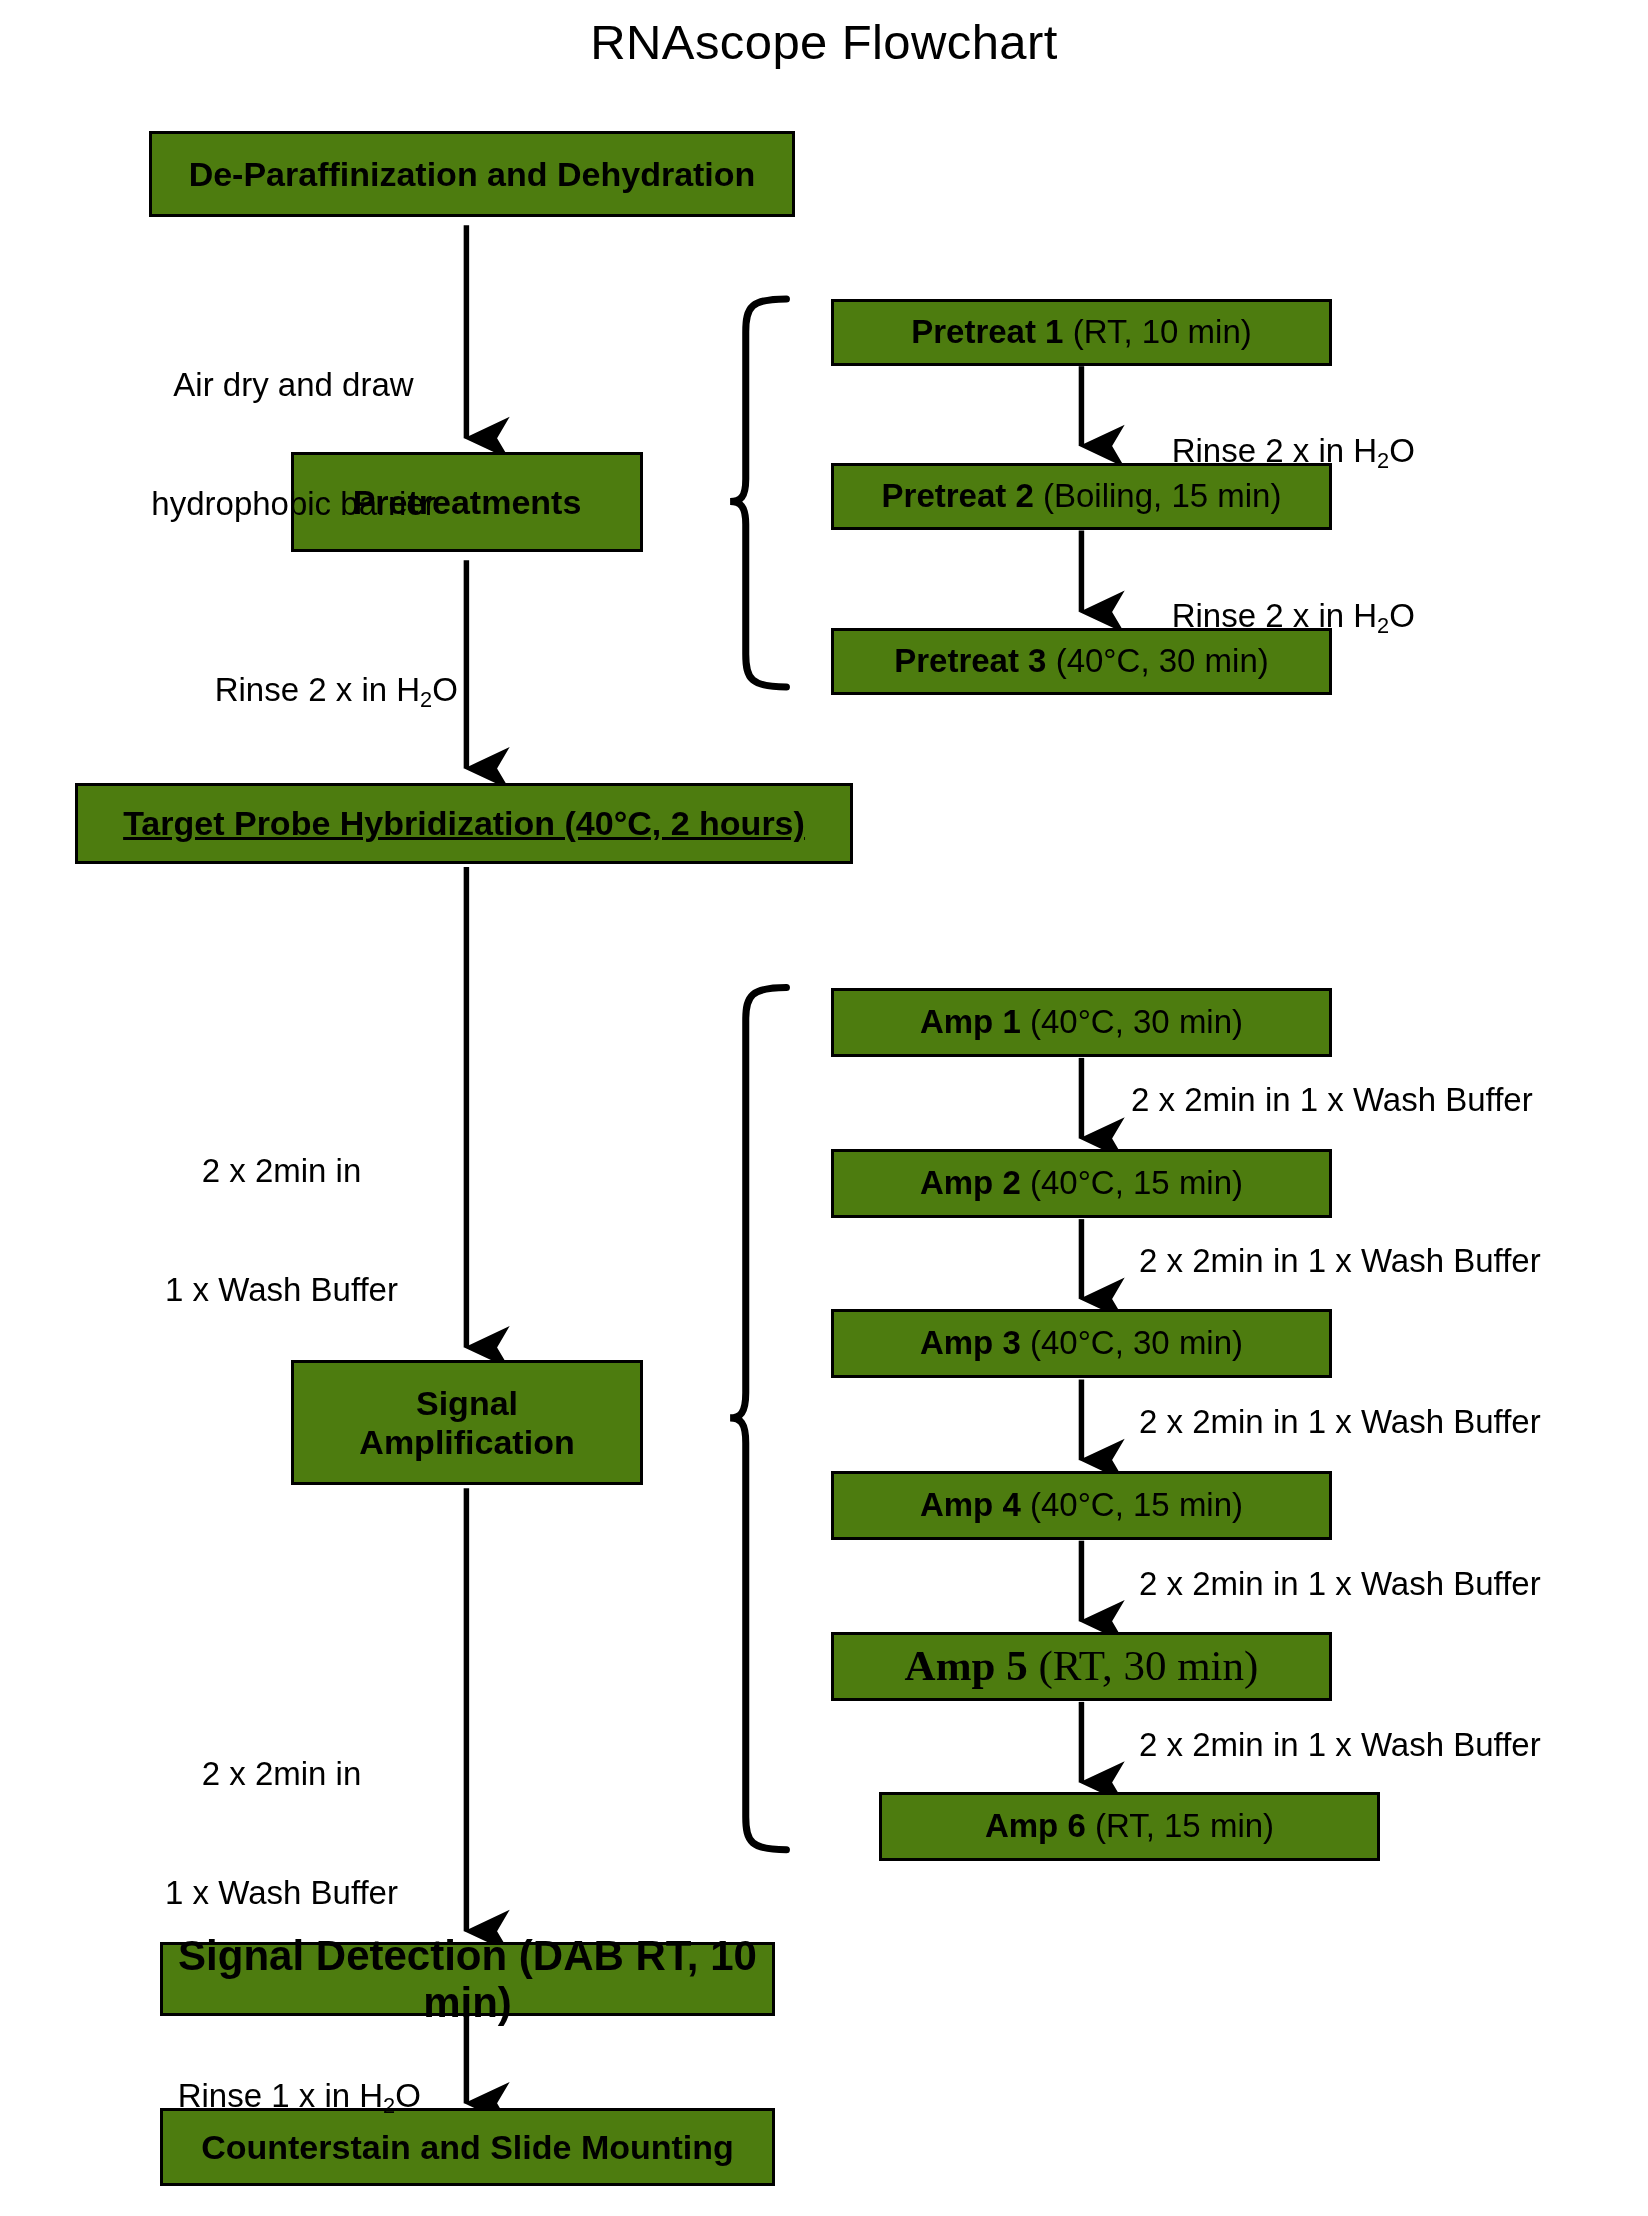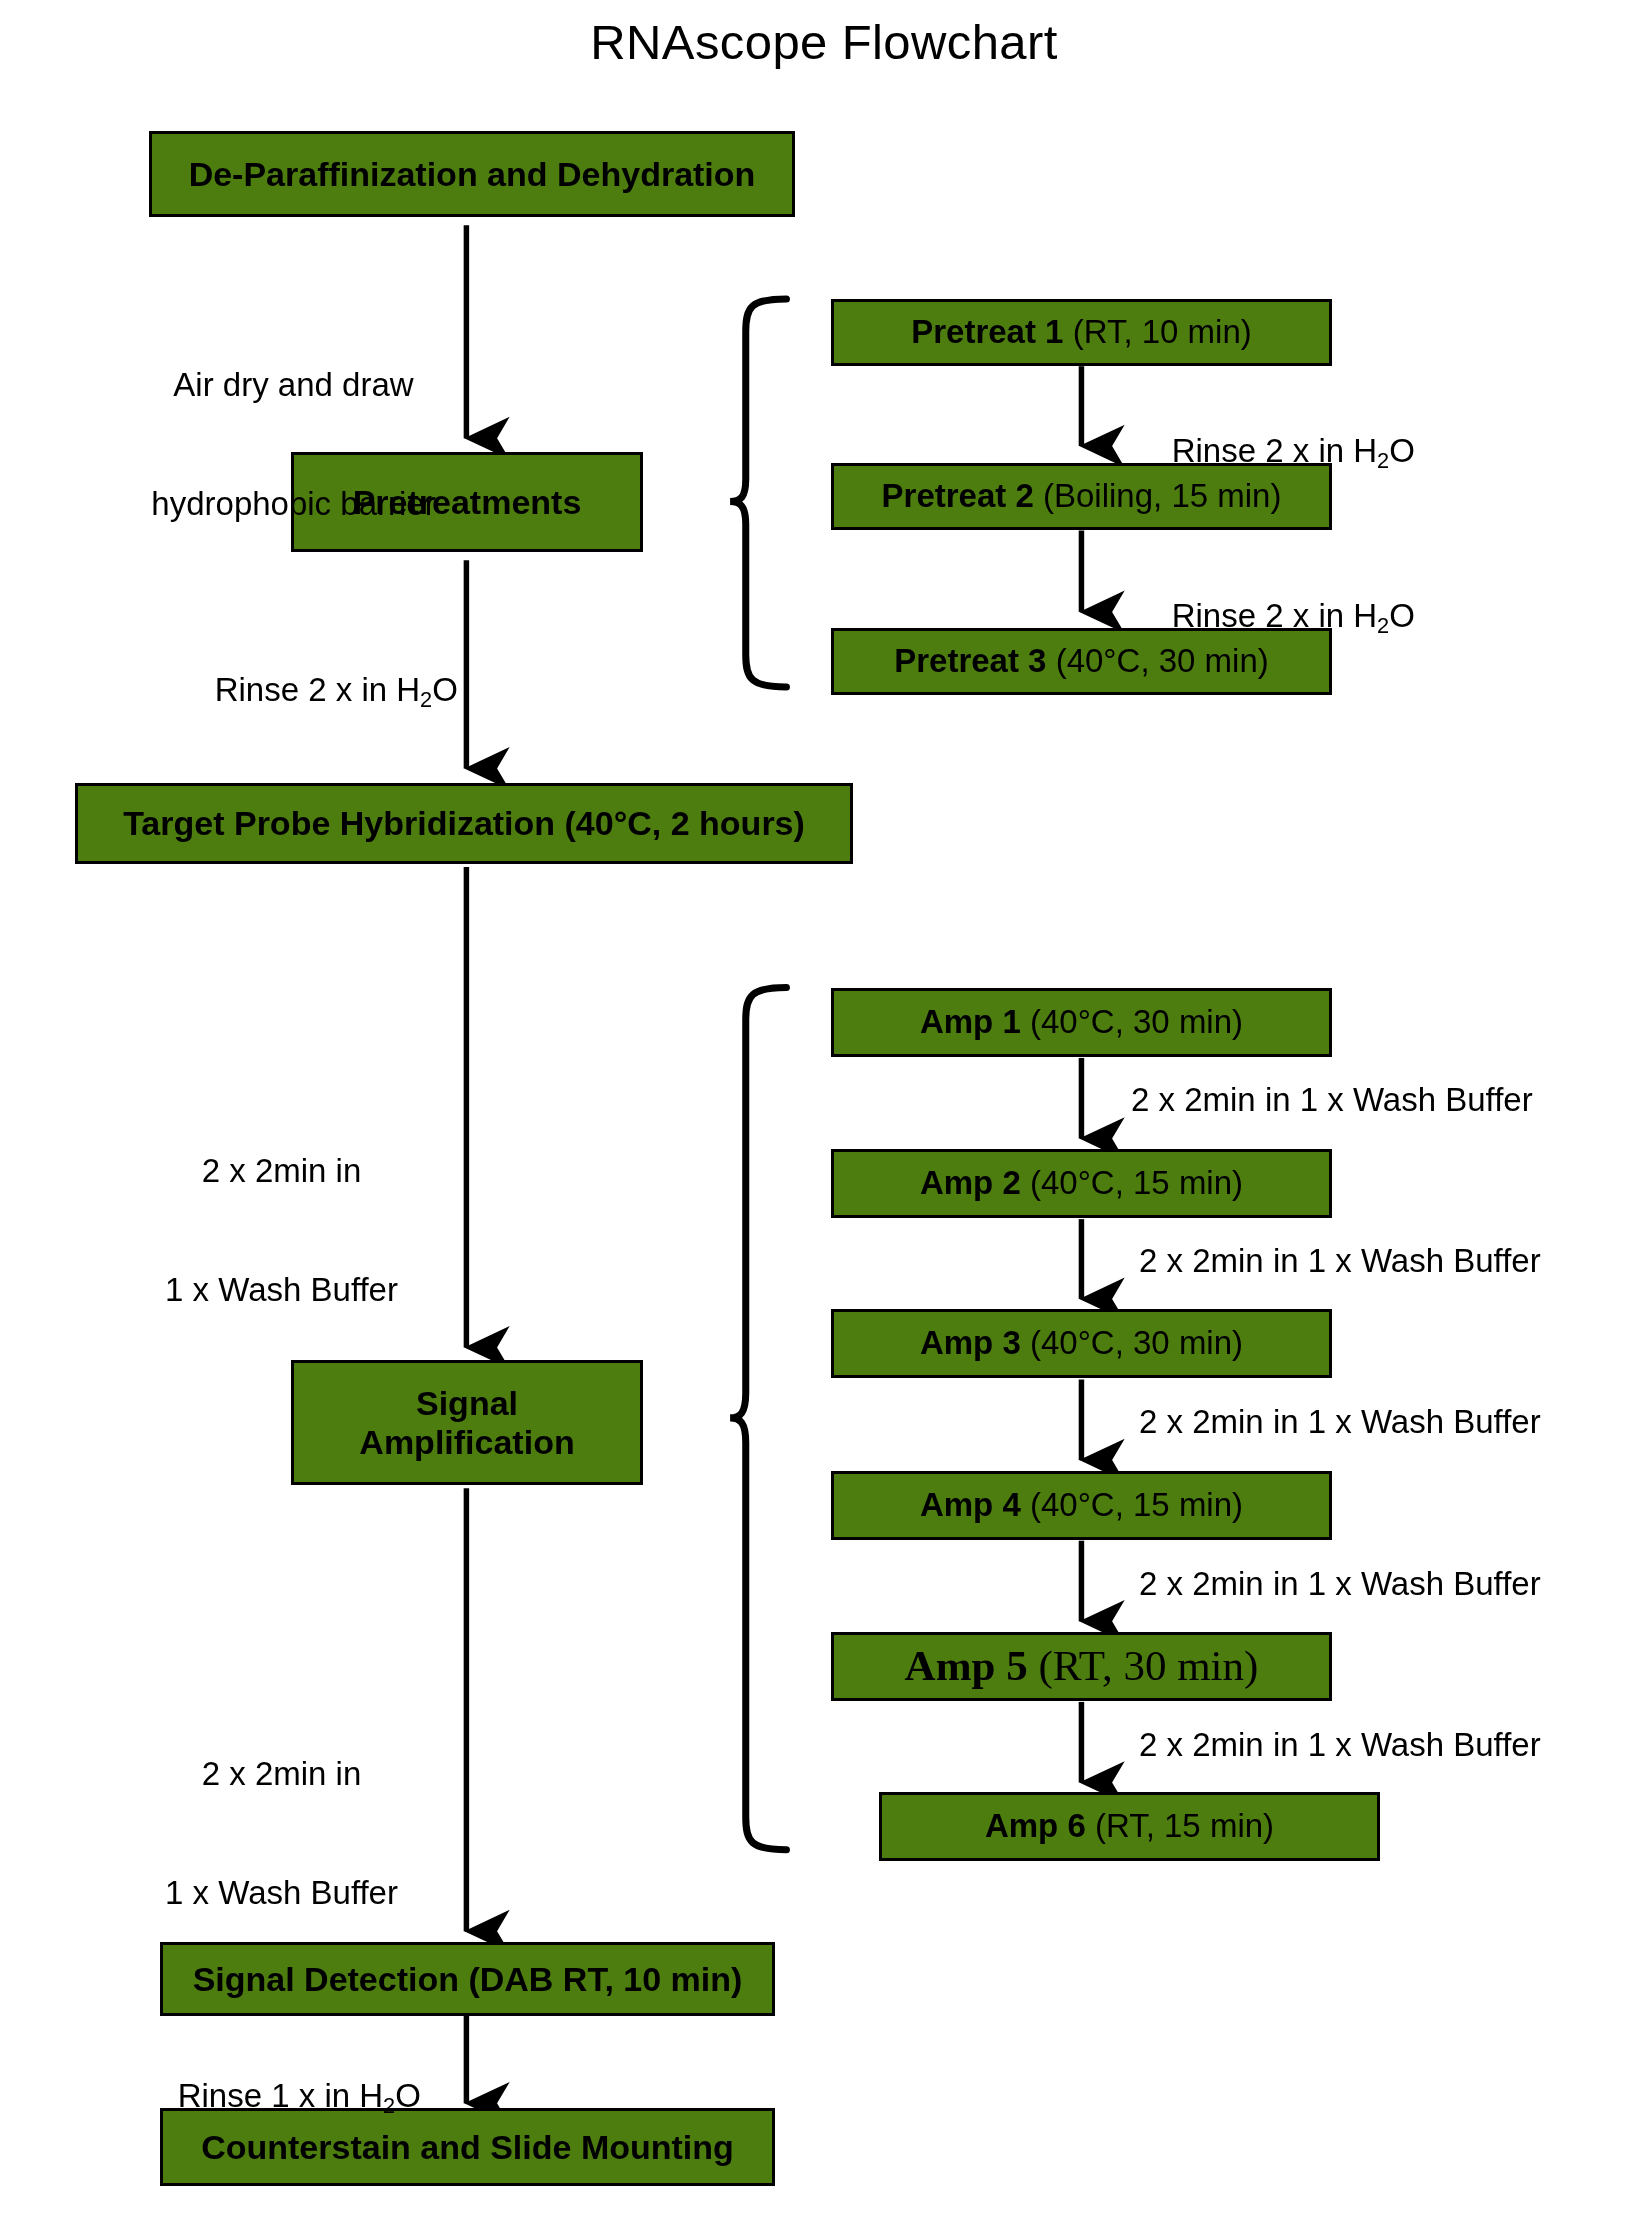--- a/index.html
+++ b/index.html
@@ -73,30 +73,30 @@
   <div class="title" style="left:0;top:14px;width:1648px;font-size:49px;letter-spacing:0.4px;">RNAscope  Flowchart</div>
 
   <div class="node" style="left:149px;top:131px;width:646px;height:86px;font-size:34px;">
     <span class="txt b">De-Paraffinization and Dehydration</span>
   </div>
 
   <div class="node" style="left:291px;top:452px;width:352px;height:100px;font-size:34px;">
     <span class="txt b">Pretreatments</span>
   </div>
 
-  <div class="node" style="left:75px;top:783px;width:778px;height:81px;font-size:34px;">
+  <div class="node" style="left:75px;top:783px;width:778px;height:81px;font-size:34px;text-decoration:underline;">
     <span class="txt b">Target Probe Hybridization (40°C, 2 hours)</span>
   </div>
 
   <div class="node" style="left:291px;top:1360px;width:352px;height:125px;font-size:34px;flex-direction:column;">
     <span class="txt b">Signal</span>
     <span class="txt b">Amplification</span>
   </div>
 
-  <div class="node" style="left:160px;top:1942px;width:615px;height:74px;font-size:34px;">
+  <div class="node" style="left:160px;top:1942px;width:615px;height:74px;font-size:42px;">
     <span class="txt b">Signal Detection (DAB RT, 10 min)</span>
   </div>
 
   <div class="node" style="left:160px;top:2108px;width:615px;height:78px;font-size:34px;">
     <span class="txt b">Counterstain and Slide Mounting</span>
   </div>
 
   <div class="lbl" style="left:137px;top:286px;width:313px;font-size:33px;text-align:center;">
     <div>Air dry and draw</div>
     <div>hydrophobic barrier</div>

